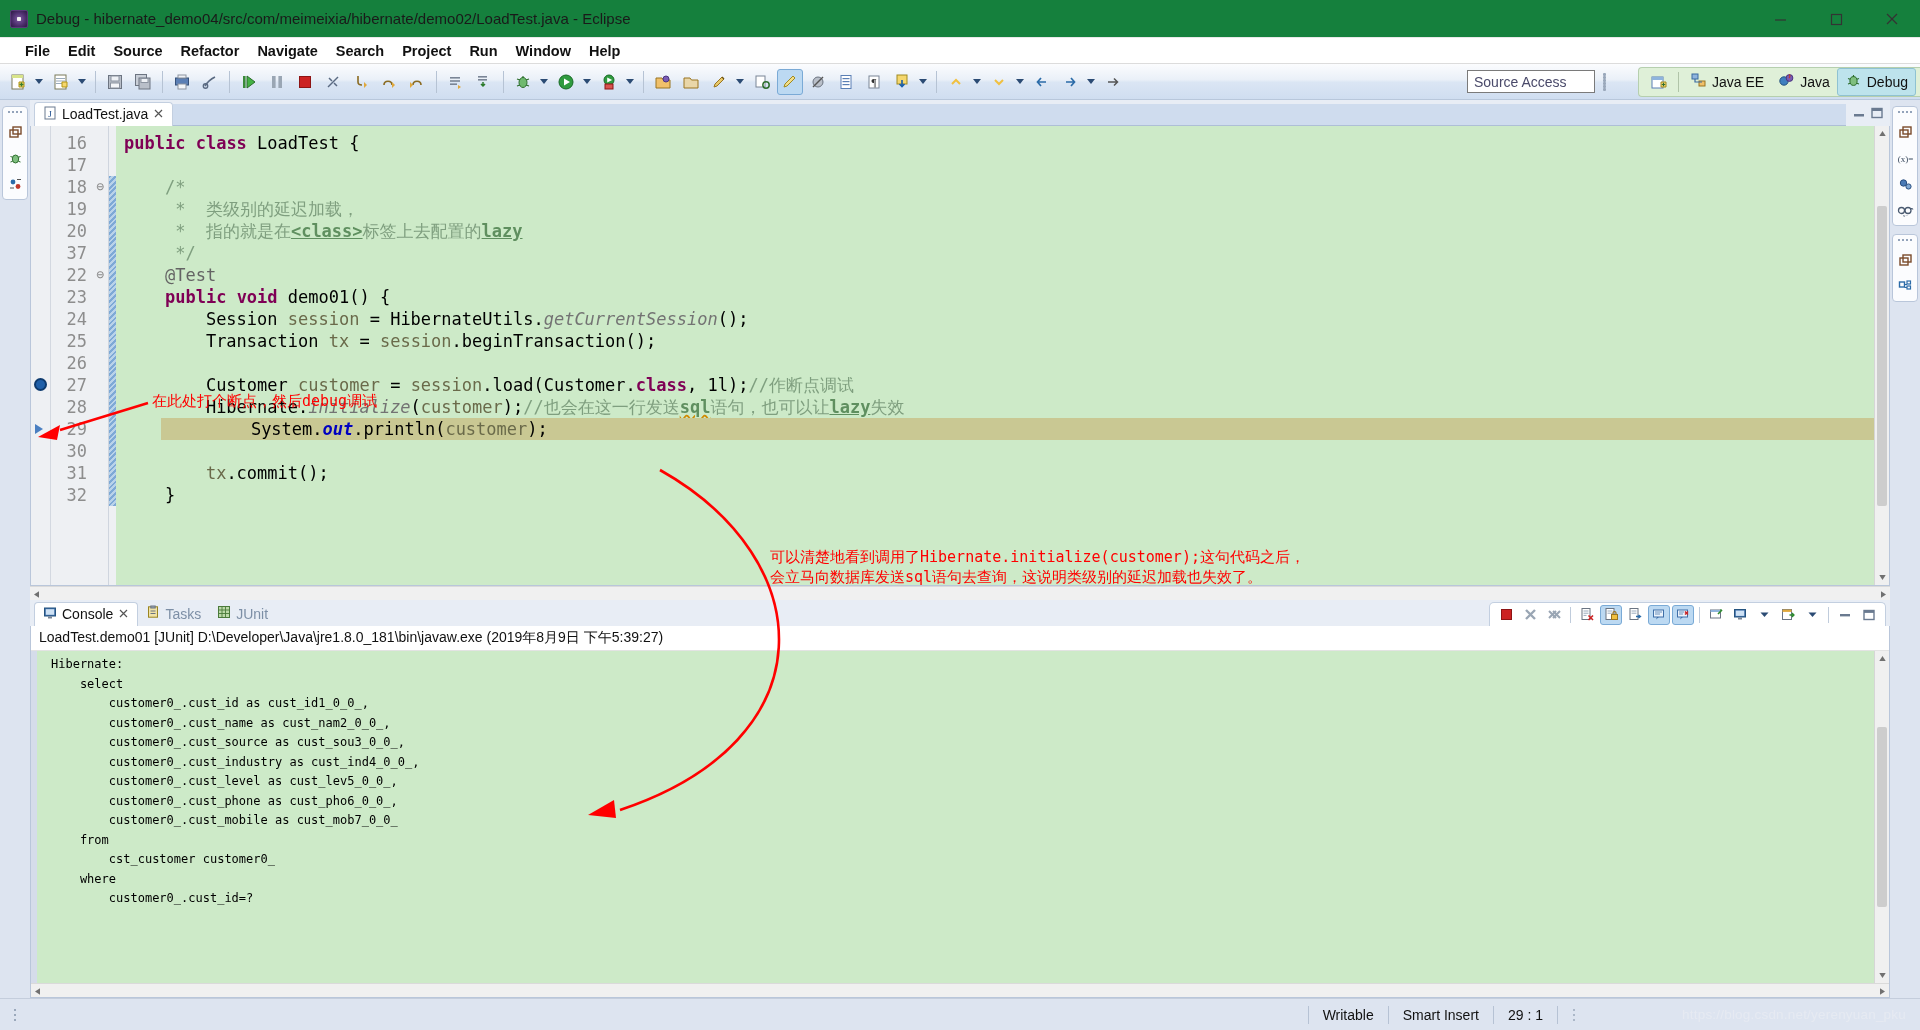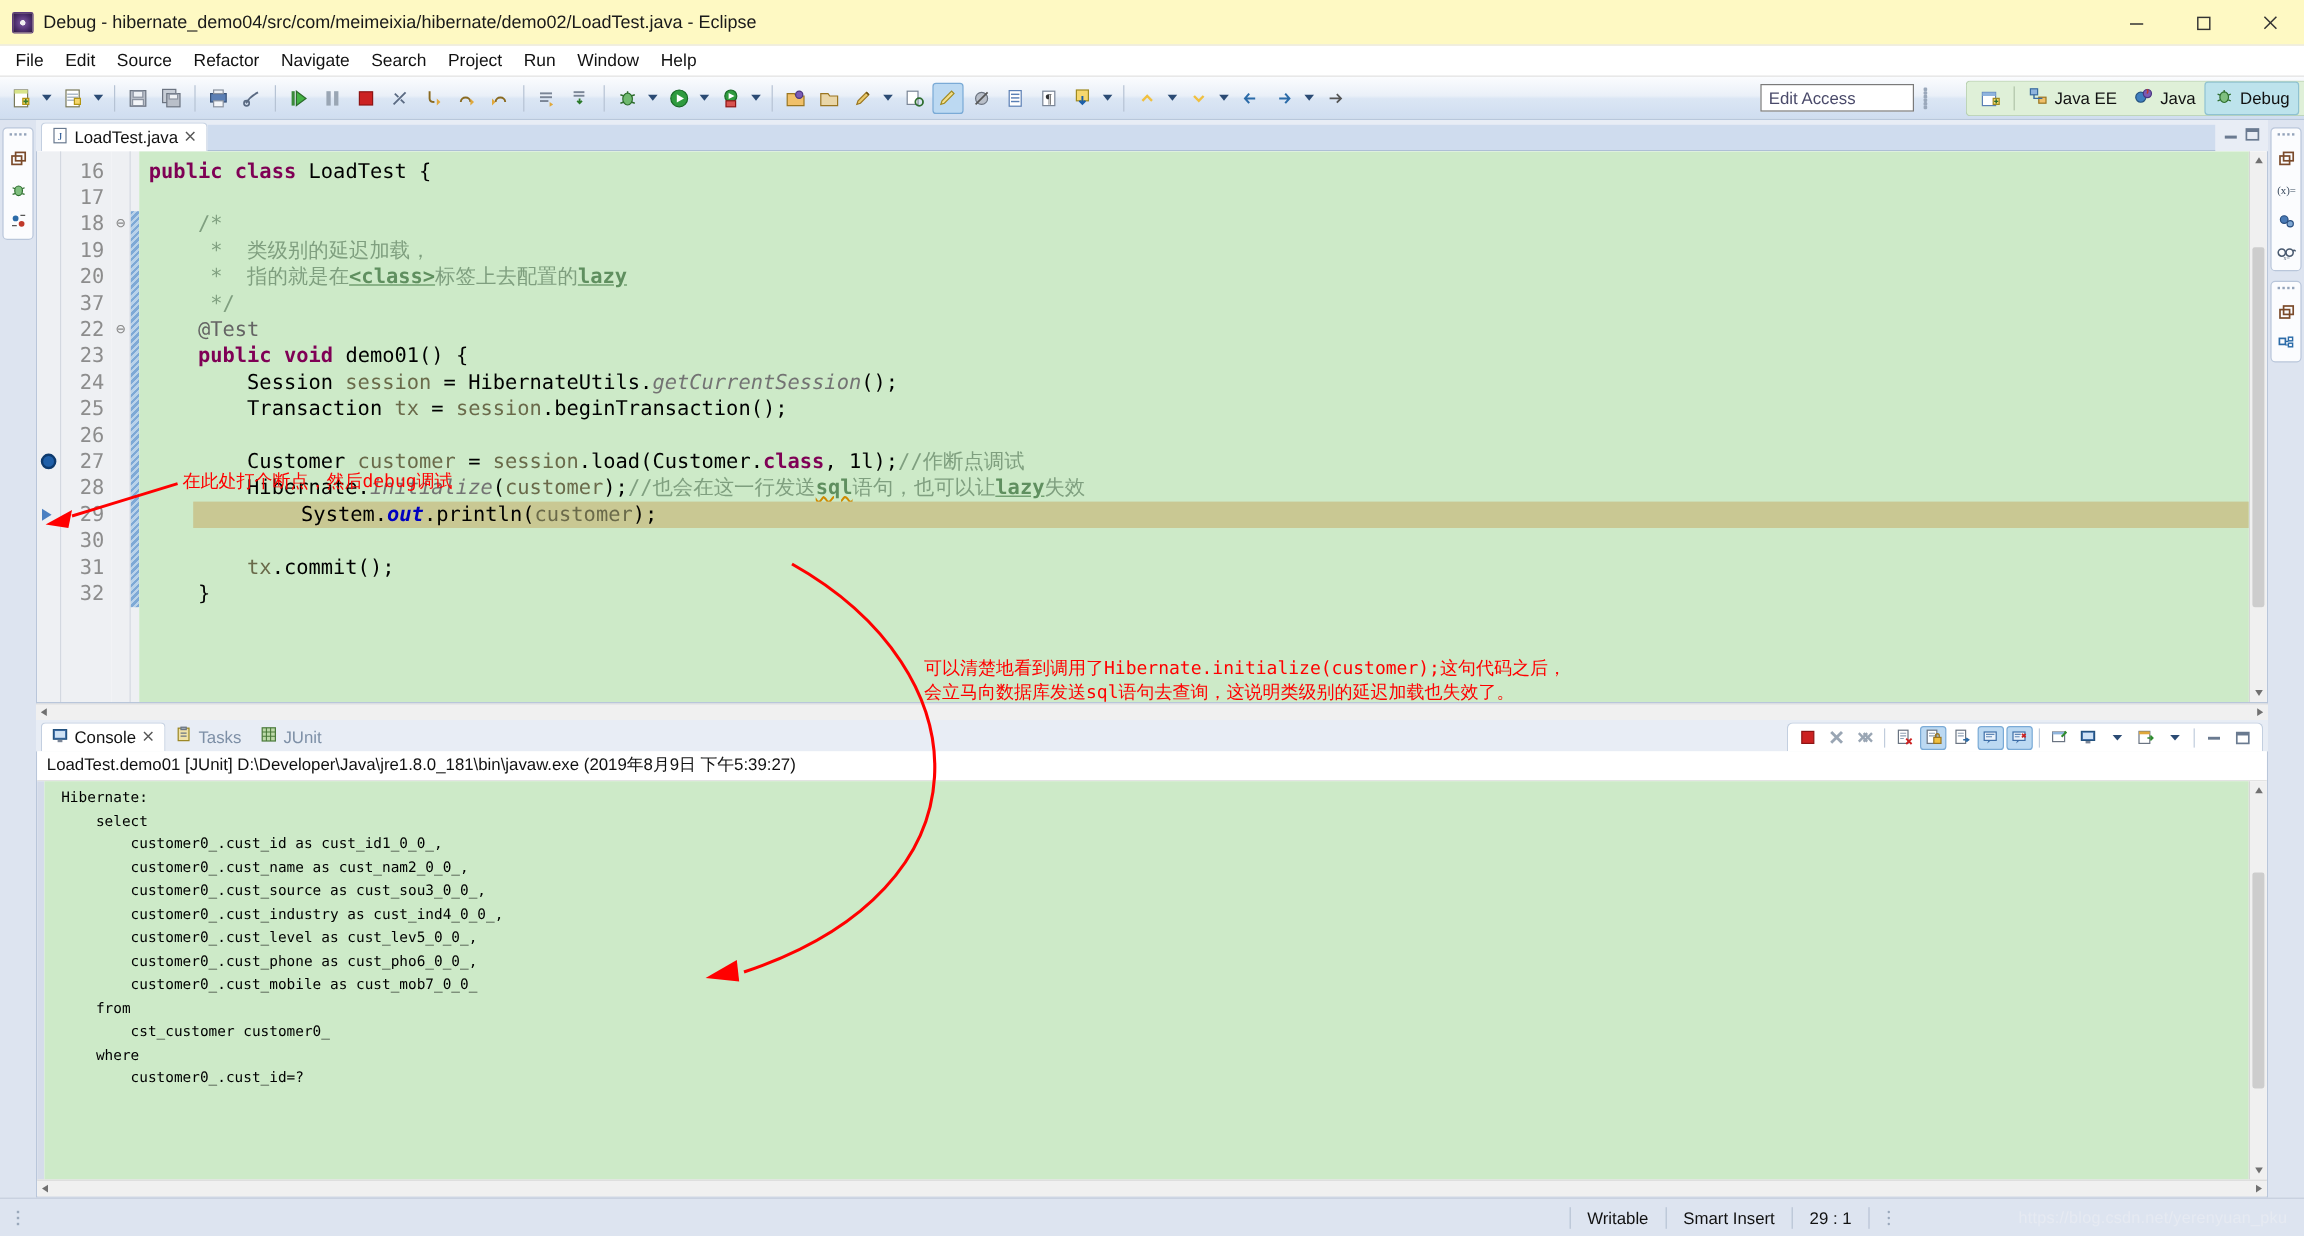--- a/index.html
+++ b/index.html
@@ -7,21 +7,21 @@
     margin: 0; padding: 0;
     width: 1920px; height: 1030px;
     overflow: hidden;
     font-family: "Liberation Sans", sans-serif;
     background: #f0f0f0;
   }
 
   
   #titlebar {
     height: 38px;
-    background: #fef9c3;
+    background: #15803d;
     display: flex; align-items: center;
     border-bottom: 1px solid #e8e8e8;
     position: relative;
   }
   #app-icon {
     width: 18px; height: 18px;
     margin: 0 8px 0 10px;
     background: radial-gradient(circle at 50% 50%, #f0f0f0 18%, #6d4b8f 22%, #4b2d6b 60%, #2c1a42 100%);
     border: 1px solid #5a3a7a;
     border-radius: 2px;
@@ -33,22 +33,23 @@
     width: 56px; height: 38px;
     display: flex; align-items: center; justify-content: center;
     color: #333; font-size: 16px;
   }
   .winbtn svg { display: block; }
 
   
   #menubar {
     height: 26px; background: #ffffff;
     display: flex; align-items: center;
-    padding-left: 4px;
+    padding-left: 16px;
     border-bottom: 1px solid #dcdcdc;
+    font-weight: bold;
   }
   .menu-item {
     font-size: 14.5px; color: #111;
     padding: 3px 9px; white-space: nowrap;
   }
 
   
   #toolbar {
     height: 36px;
     background: linear-gradient(to bottom, #fbfcfe 0%, #eaf0f8 45%, #dbe6f4 52%, #cfddf0 100%);
@@ -545,21 +546,21 @@
     <div class="tb-arrow">
         <i></i>
       </div>
     <div class="tb-btn">
       <svg width="18" height="18" viewBox="0 0 18 18">
           <path d="M4 9h9M10 5.5L13.5 9 10 12.5" stroke="#555" stroke-width="1.5" fill="none"></path>
         </svg>
     </div>
   </div>
 
-  <div id="quick-access">Edit Access</div>
+  <div id="quick-access">Source Access</div>
   <div id="qa-grip">
     <span></span>
       <span></span>
       <span></span>
       <span></span>
       <span></span>
       <span></span>
   </div>
 
   <div id="persp-bar">

